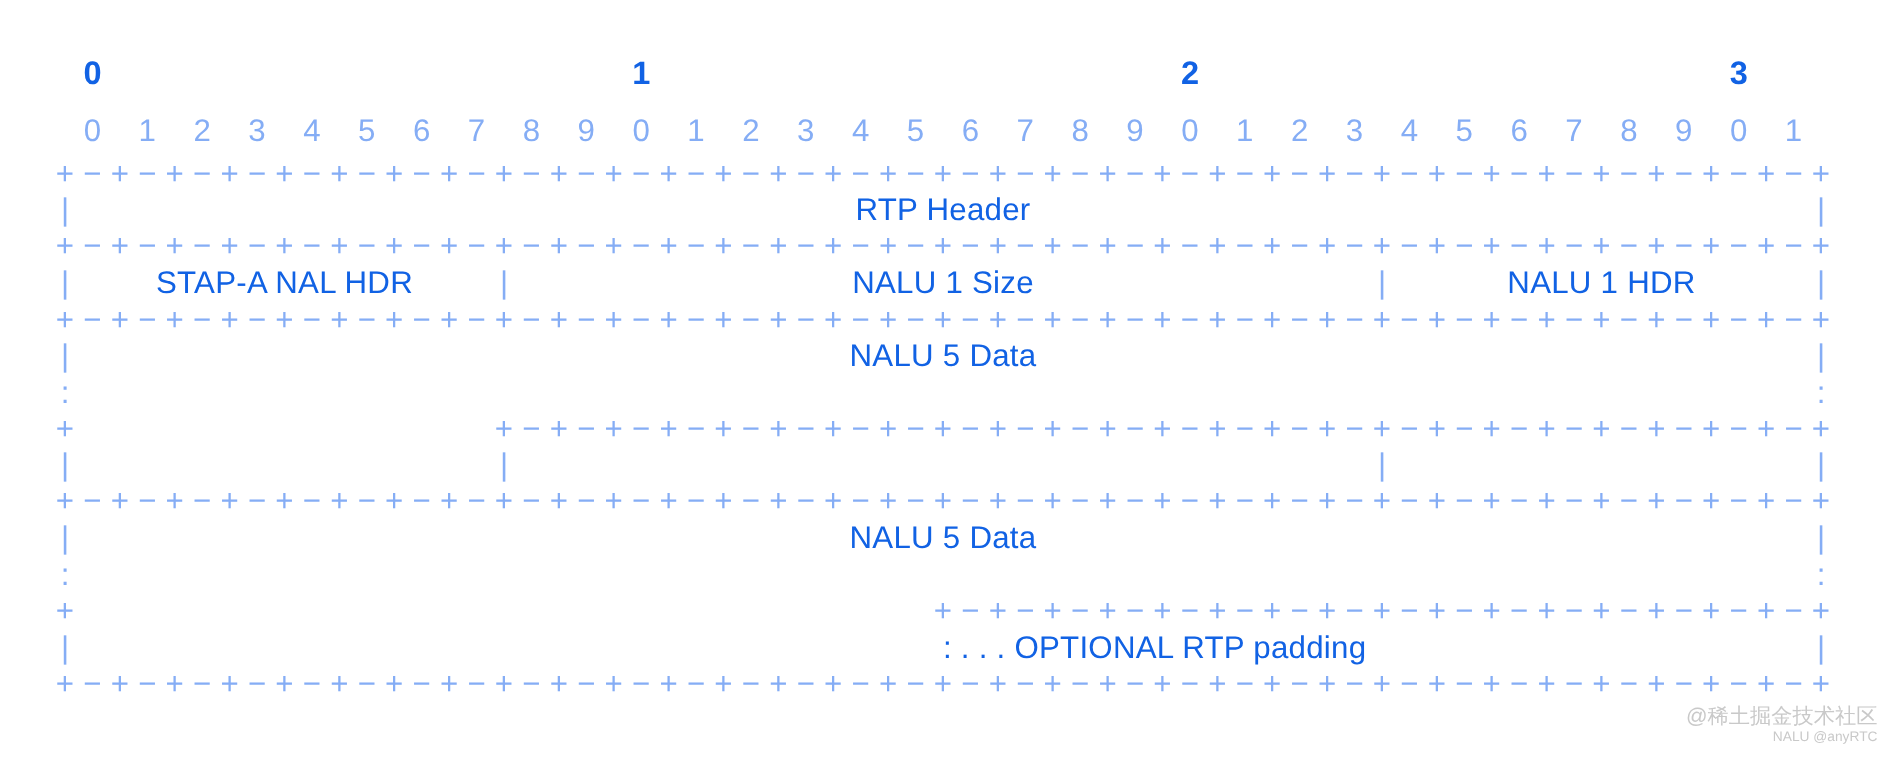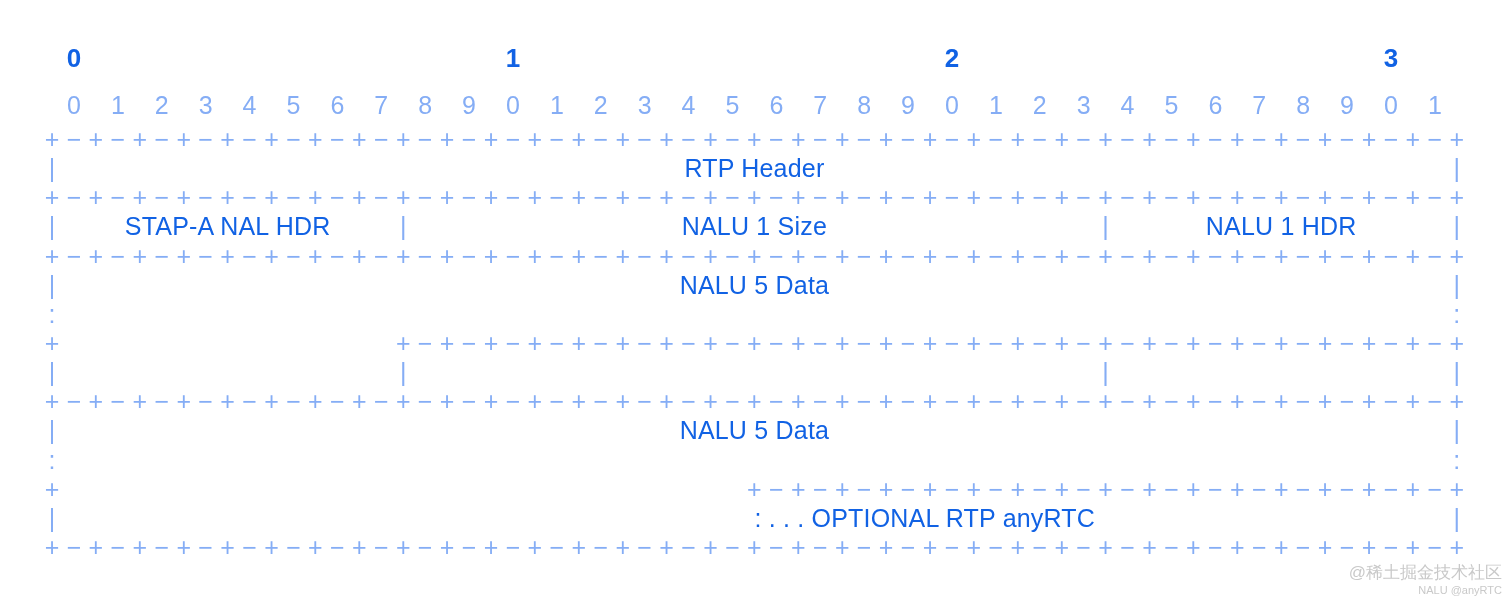--- a/index.html
+++ b/index.html
@@ -455,21 +455,21 @@
       <span class="g" style="left: 1369px; transform: translateX(-50%);">+</span>
       <span class="g" style="left: 1390.95px; transform: translateX(-50%);">−</span>
       <span class="g" style="left: 1412.9px; transform: translateX(-50%);">+</span>
       <span class="g" style="left: 1434.85px; transform: translateX(-50%);">−</span>
       <span class="g" style="left: 1456.8px; transform: translateX(-50%);">+</span>
       <span class="g" style="left: 52px; transform: translateX(-50%);">+</span>
     </div>
     <div class="line" style="top: 502.82px;">
       <span class="g" style="left: 52px; transform: translateX(-50%);">|</span>
       <span class="g" style="left: 1456.8px; transform: translateX(-50%);">|</span>
-      <span class="lb" style="left: 754.4px;">: . . . OPTIONAL RTP anyRTC</span>
+      <span class="lb" style="left: 754.4px;">: . . . OPTIONAL RTP padding</span>
     </div>
     <div class="line" style="top: 531.96px;">
       <span class="g" style="left: 52px; transform: translateX(-50%);">+</span>
       <span class="g" style="left: 73.95px; transform: translateX(-50%);">−</span>
       <span class="g" style="left: 95.9px; transform: translateX(-50%);">+</span>
       <span class="g" style="left: 117.85px; transform: translateX(-50%);">−</span>
       <span class="g" style="left: 139.8px; transform: translateX(-50%);">+</span>
       <span class="g" style="left: 161.75px; transform: translateX(-50%);">−</span>
       <span class="g" style="left: 183.7px; transform: translateX(-50%);">+</span>
       <span class="g" style="left: 205.65px; transform: translateX(-50%);">−</span>

